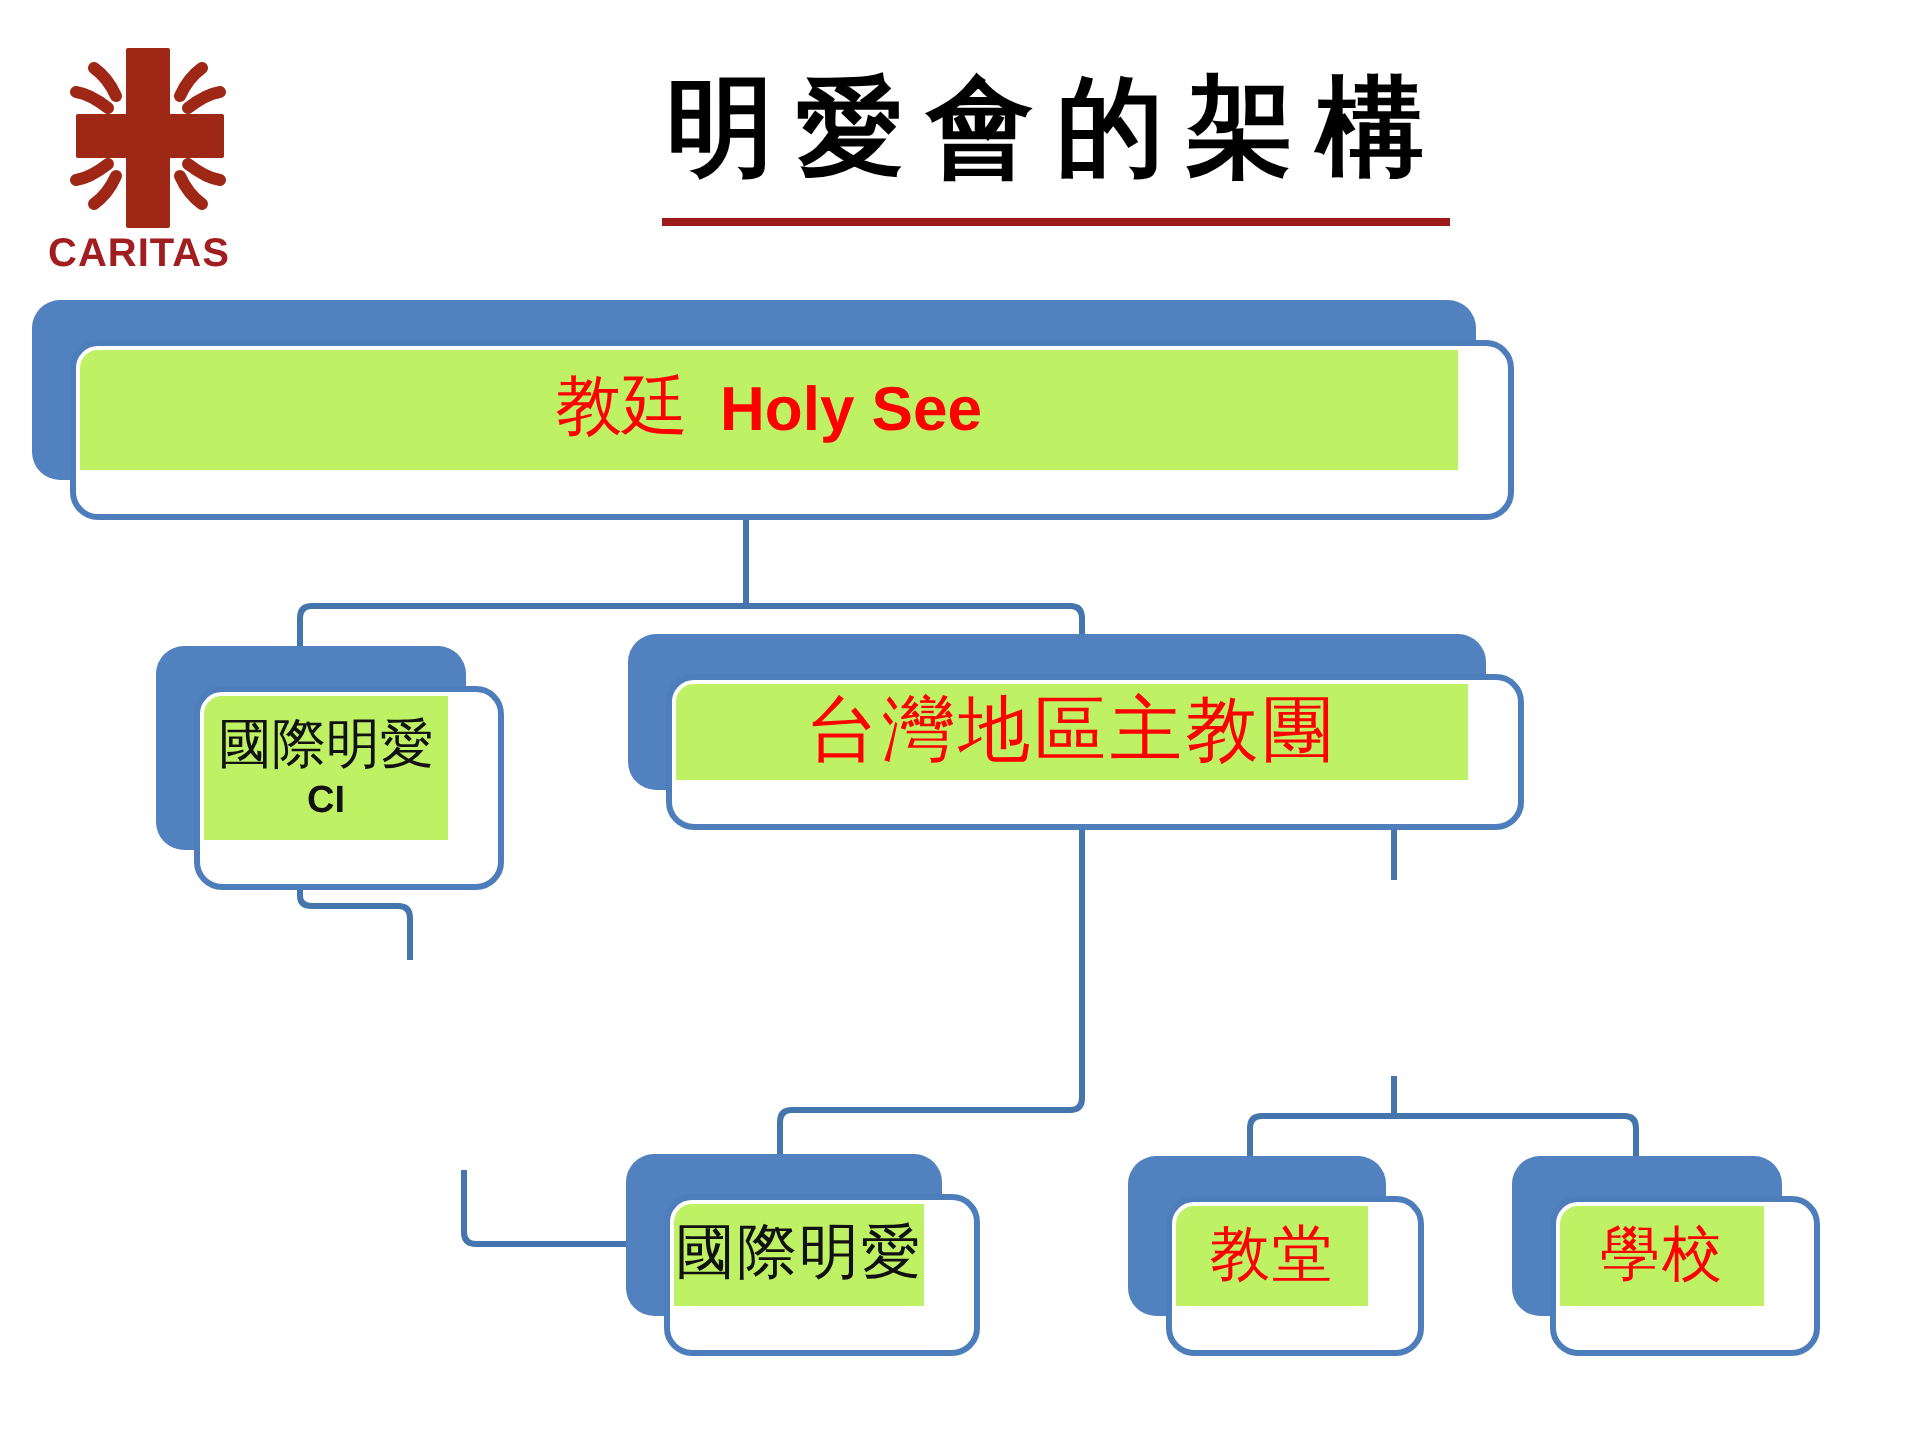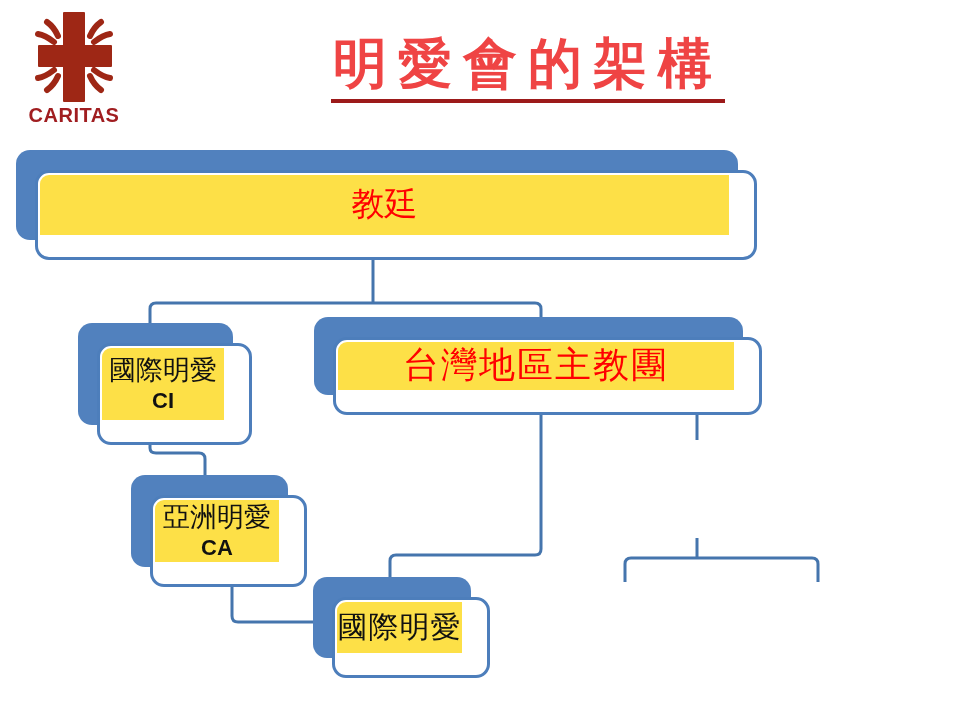--- a/index.html
+++ b/index.html
@@ -5,71 +5,71 @@
   html,body{margin:0;padding:0;background:#fff;}
   .slide{
     position:relative;
     width:955px;height:718px;
     background:#ffffff;
     overflow:hidden;
     font-family:"Liberation Serif","DejaVu Serif",serif;
   }
 
   
-  .logo{position:absolute;left:24px;top:6px;width:100px;text-align:center;}
+  .logo{position:absolute;left:24px;top:18px;width:100px;}
   .logo svg{display:block;margin:0 auto;}
   .logo .brand{
     margin-top:2px;
     font-family:"Liberation Sans","DejaVu Sans",sans-serif;
     font-weight:bold;font-size:20px;letter-spacing:.5px;
     color:#A01D20;
   }
 
   
   .title{
     position:absolute;top:34px;left:528px;transform:translateX(-50%);
     font-family:"DejaVu Serif","Liberation Serif",serif;
     font-weight:bold;font-size:54px;letter-spacing:11px;
-    color:#ef4444;white-space:nowrap;
-    padding:0 2px 6px 2px;
+    color:#000000;white-space:nowrap;
+    padding:0 2px 16px 2px;
     border-bottom:4px solid #9C1A1A;
     line-height:1.1;
   }
 
   
   .connectors{position:absolute;left:0;top:0;z-index:1;}
   .connectors path{stroke:#4575AD;stroke-width:3;fill:none;}
 
   
   .node{position:absolute;z-index:2;}
   .node .shadow{
     position:absolute;left:-19px;top:-20px;width:100%;height:100%;
     background:#5181BE;border-radius:14px;
   }
   .node .box{
     position:absolute;left:0;top:0;right:0;bottom:0;
     background:#ffffff;border:3px solid #4D7EBB;border-radius:14px;
   }
   .node .panel{
     position:absolute;left:2px;top:2px;right:25px;bottom:22px;
-    background:#fde047;border-radius:9px 0 0 0;
+    background:#bef264;border-radius:9px 0 0 0;
     display:flex;align-items:center;justify-content:center;
     text-align:center;line-height:1.15;
   }
   .node.stack .panel{flex-direction:column;}
   .node .zh{font-family:"Liberation Serif","DejaVu Serif",serif;}
   .node .en{font-family:"Liberation Sans","DejaVu Sans",sans-serif;font-weight:bold;}
   .node.red  .zh,.node.red  .en{color:#FF0000;}
   .node.black .zh,.node.black .en{color:#111111;}
 
   .node.n-holy .zh{font-size:33px;}
   .node.n-holy .en{font-size:31px;margin-left:16px;}
   .node.n-bish .zh{font-size:36px;letter-spacing:2px;}
   .node.n-sm .zh{font-size:27px;}
-  .node.n-sm .en{font-size:22px;margin-top:2px;}
+  .node.n-sm .en{font-size:19px;margin-top:2px;}
   .node.n-md .zh{font-size:30px;letter-spacing:1px;}
 </style>
 </head>
 <body>
 
 <div class="slide">
 
   <div class="logo">
     <svg width="96" height="96" viewBox="0 0 96 96">
       <g fill="#9E2715" stroke="none">
@@ -113,20 +113,21 @@
     <path d="M232,585 L232,616 Q232,622 238,622 L320,622"></path>
     <path d="M697,538 L697,558"></path>
     <path d="M625,582 L625,564 Q625,558 631,558 L812,558 Q818,558 818,564 L818,582"></path>
   </svg>
 
   <div class="node red n-holy" style="left:35px;top:170px;width:722px;height:90px;">
     <div class="shadow"></div>
     <div class="box">
       <div class="panel">
         <span class="zh">教廷</span>
+        <span class="en">Holy See</span>
       </div>
     </div>
   </div>
 
   <div class="node black n-sm stack" style="left:97px;top:343px;width:155px;height:102px;">
     <div class="shadow"></div>
     <div class="box">
       <div class="panel">
         <span class="zh">國際明愛</span>
         <span class="en">CI</span>
@@ -136,35 +137,42 @@
 
   <div class="node red n-bish" style="left:333px;top:337px;width:429px;height:78px;">
     <div class="shadow"></div>
     <div class="box">
       <div class="panel">
         <span class="zh">台灣地區主教團</span>
       </div>
     </div>
   </div>
 
-  <div class="node black n-sm stack" style="left:150px;top:495px;width:157px;height:92px;">
-    <div class="shadow"></div>
-    <div class="box">
-      <div class="panel">
-        <span class="zh">亞洲明愛</span>
-        <span class="en">CA</span>
-      </div>
-    </div>
-  </div>
 
   <div class="node black n-md" style="left:332px;top:597px;width:158px;height:81px;">
     <div class="shadow"></div>
     <div class="box">
       <div class="panel">
         <span class="zh">國際明愛</span>
       </div>
     </div>
   </div>
 
 
+  <div class="node red n-md" style="left:583px;top:598px;width:129px;height:80px;">
+    <div class="shadow"></div>
+    <div class="box">
+      <div class="panel">
+        <span class="zh">教堂</span>
+      </div>
+    </div>
+  </div>
 
+  <div class="node red n-md" style="left:775px;top:598px;width:135px;height:80px;">
+    <div class="shadow"></div>
+    <div class="box">
+      <div class="panel">
+        <span class="zh">學校</span>
+      </div>
+    </div>
+  </div>
 
 </div>
 
 </body></html>

